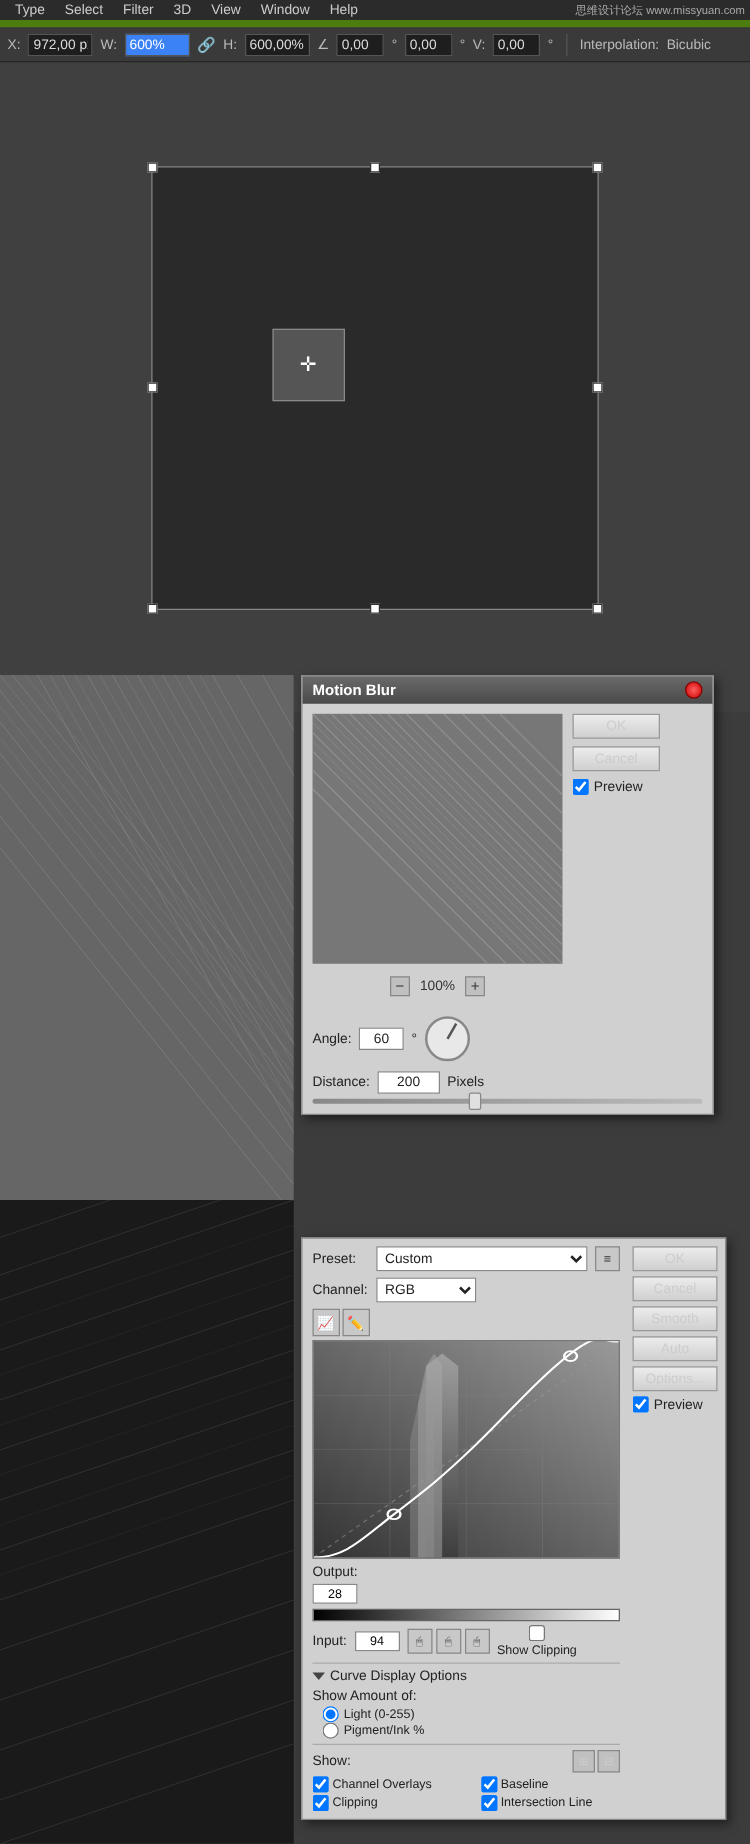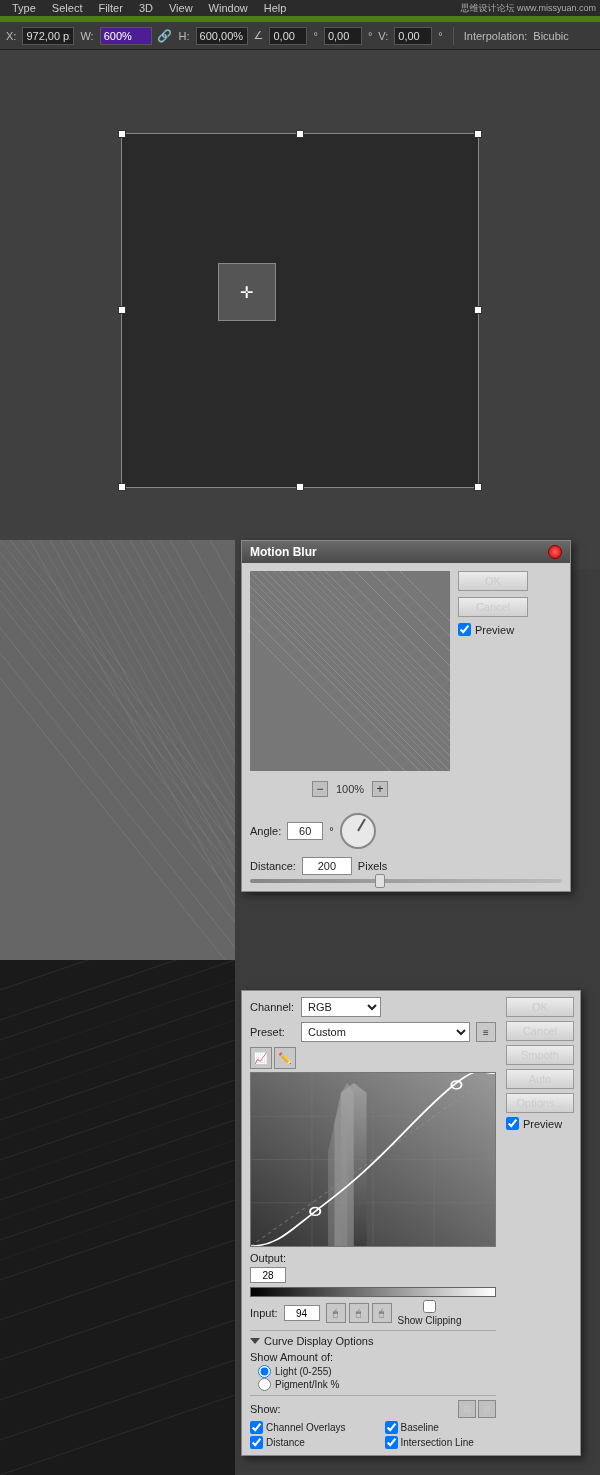--- a/index.html
+++ b/index.html
@@ -46,21 +46,21 @@
     }
     .options-input {
       background: #1e1e1e;
       border: 1px solid #555;
       color: #ddd;
       font-size: 11px;
       height: 18px;
       padding: 0 3px;
       width: 52px;
     }
-    .options-input.selected { background: #4c1d95; color: #fff; }
+    .options-input.selected { background: #3b82f6; color: #fff; }
     .chain-icon {
       color: #aaa;
       font-size: 12px;
     }
     .options-separator {
       width: 1px;
       height: 18px;
       background: #555;
       margin: 0 4px;
     }
@@ -703,32 +703,32 @@
   </svg>
 </div>
 
 <div class="dialog-curves">
 
   <div style="display:flex; gap:4px;">
 
     <div style="flex:1; padding:6px 6px 6px 8px;">
 
       <div class="curves-row">
-        <span class="curves-label">Channel:</span>
-        <select class="curves-select">
-          <option>RGB</option>
-        </select>
-      </div>
-
-      <div class="curves-row">
         <span class="curves-label">Preset:</span>
         <select class="curves-preset-select">
           <option>Custom</option>
         </select>
         <div class="icon-btn">≡</div>
+      </div>
+
+      <div class="curves-row">
+        <span class="curves-label">Channel:</span>
+        <select class="curves-select">
+          <option>RGB</option>
+        </select>
       </div>
 
       <div class="curves-tools">
         <div class="icon-btn" style="width:22px; height:22px; font-size:11px;">📈</div>
         <div class="icon-btn" style="width:22px; height:22px; font-size:11px;">✏️</div>
       </div>
 
       <div class="curves-graph-container">
         <div class="curves-graph">
           <svg width="100%" height="100%" viewBox="0 0 190 175" preserveAspectRatio="none">
@@ -819,21 +819,21 @@
             <div class="checkbox-row">
               <input type="checkbox" checked="" style="">
               <span>Channel Overlays</span>
             </div>
             <div class="checkbox-row">
               <input type="checkbox" checked="" style="">
               <span>Baseline</span>
             </div>
             <div class="checkbox-row">
               <input type="checkbox" checked="" style="">
-              <span>Distance</span>
+              <span>Clipping</span>
             </div>
             <div class="checkbox-row">
               <input type="checkbox" checked="" style="">
               <span>Intersection Line</span>
             </div>
           </div>
         </div>
       </div>
 
     </div>

